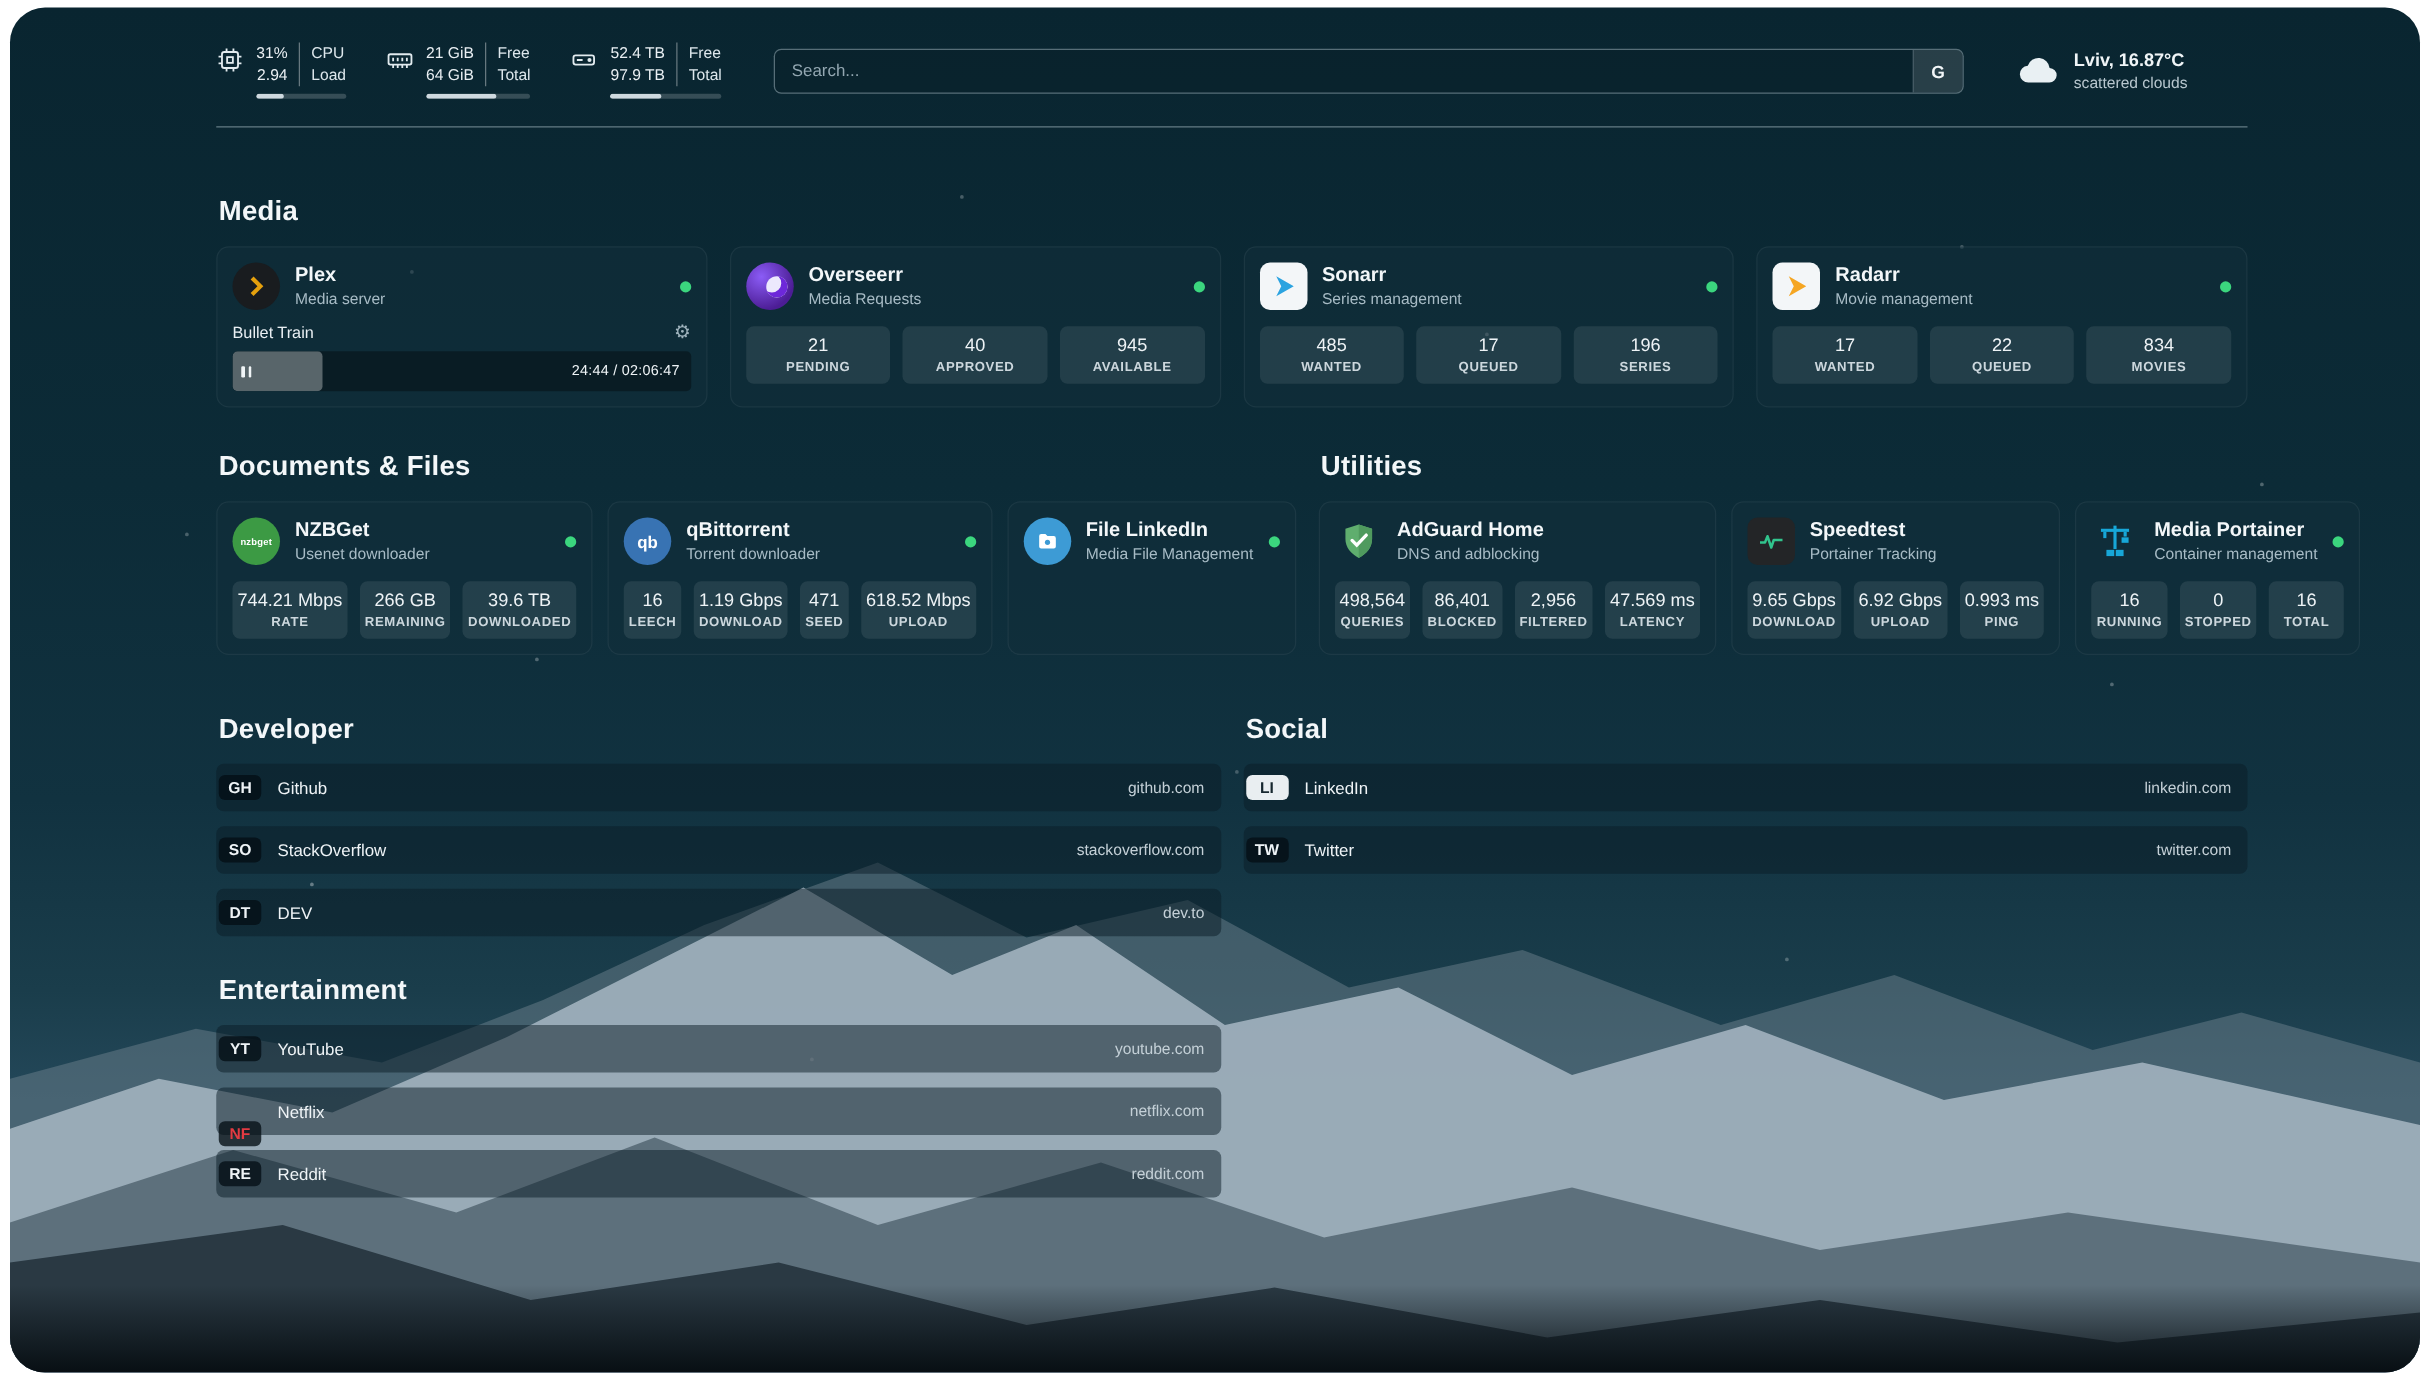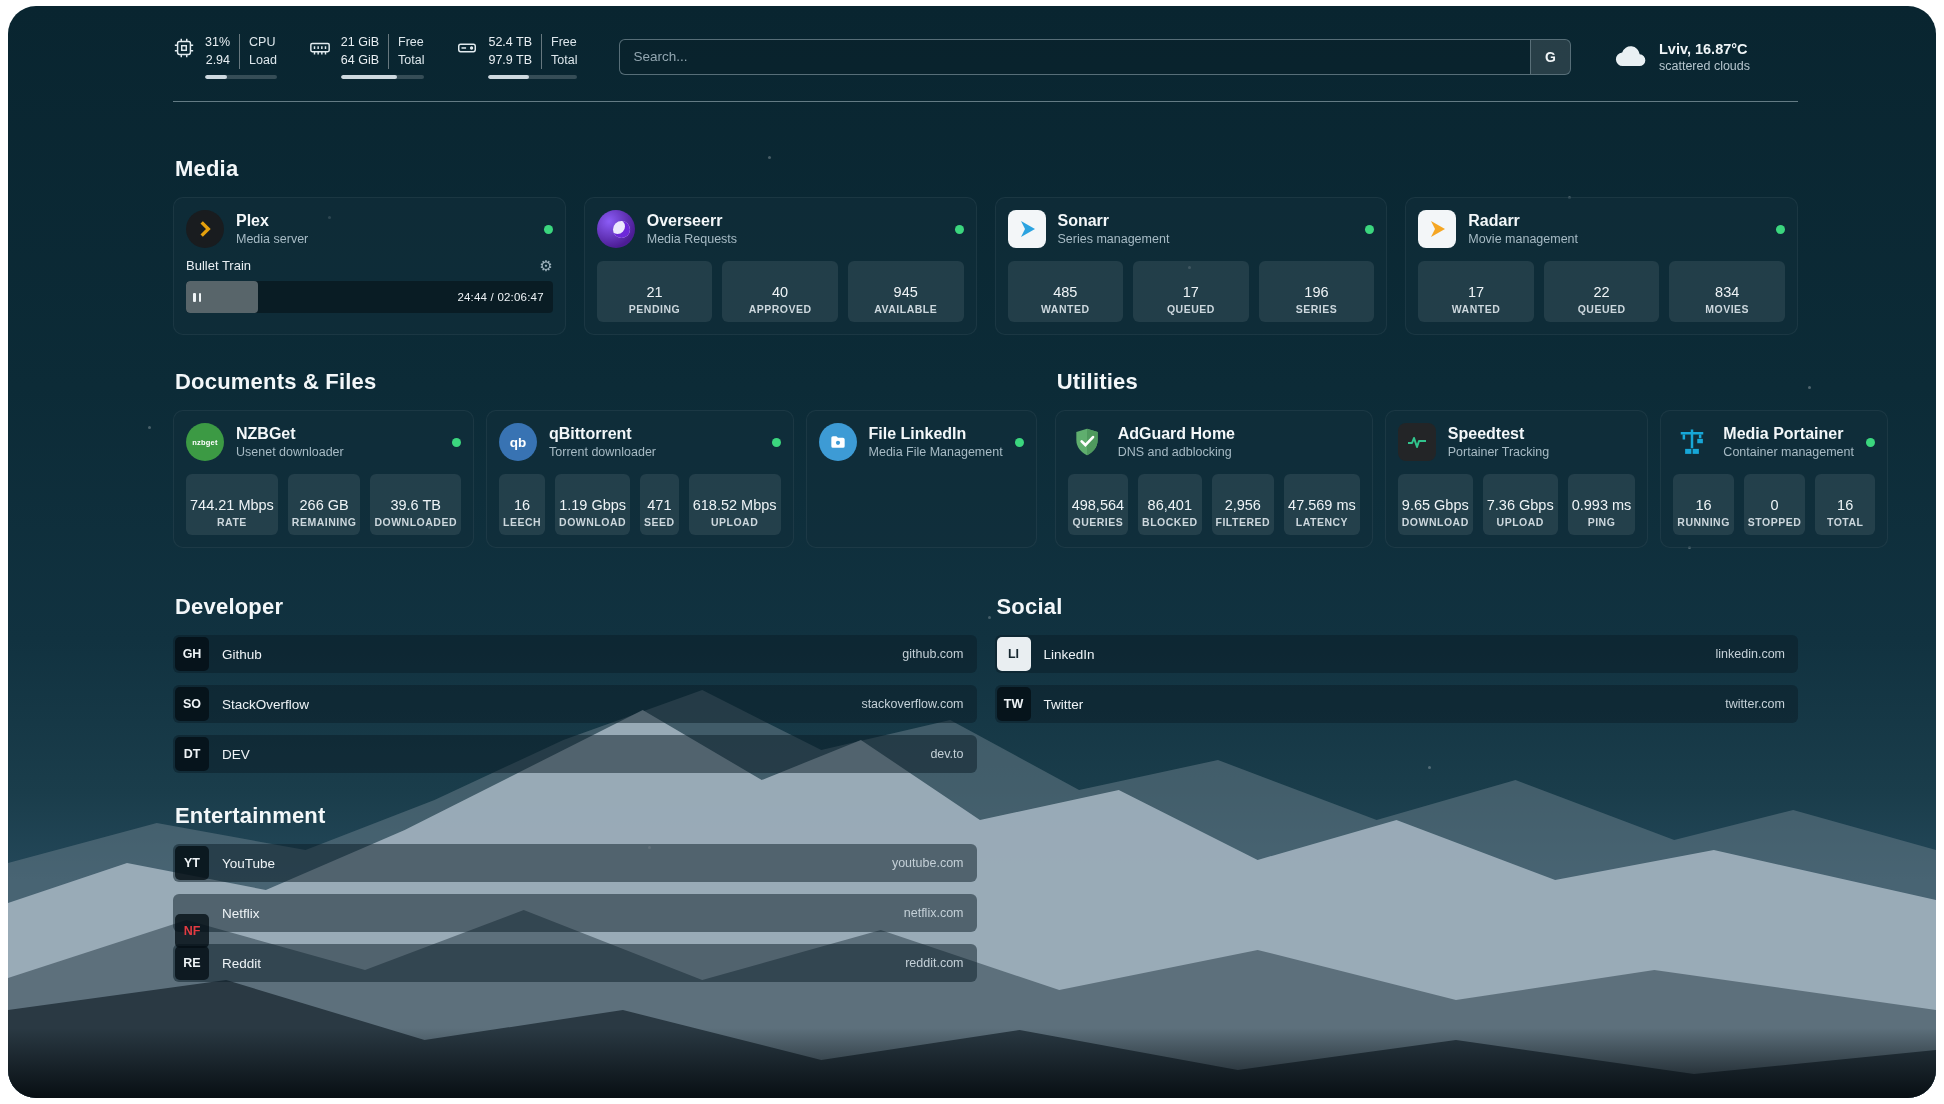--- a/index.html
+++ b/index.html
@@ -62,21 +62,21 @@
   .card-head { display:flex; align-items:center; gap:12px; }
   .app-icon { width:38px; height:38px; flex:0 0 auto; display:flex; align-items:center; justify-content:center; position:relative; }
   .app-meta { min-width:0; }
   .app-name { font-size:16px; font-weight:600; color:#f3f7f9; white-space:nowrap; }
   .app-sub { font-size:12.5px; color:#a7bbc5; margin-top:2px; white-space:nowrap; }
   .status-dot { width:9px; height:9px; border-radius:50%; margin-left:auto; align-self:center; flex:0 0 auto; }
 
   .stats { display:grid; gap:10px; margin-top:13px; }
   .cols-3 { grid-template-columns:repeat(3,1fr); }
   .cols-4 { grid-template-columns:repeat(4,1fr); }
-  .stat { background:rgba(255,255,255,.085); border-radius:6px; text-align:center; padding:23px 4px 7px; }
+  .stat { background:rgba(255,255,255,.085); border-radius:6px; text-align:center; padding:8px 4px 7px; }
   .stat-value { font-size:14.5px; color:#eef3f6; white-space:nowrap; }
   .stat-label { font-size:10.5px; font-weight:700; letter-spacing:.5px; color:#ccd7dd; margin-top:3px; white-space:nowrap; }
 
   
   .now-playing { display:flex; align-items:center; margin-top:10px; font-size:13px; color:#e9eff3; }
   .gear { margin-left:auto; color:#9fb3bd; font-size:15px; cursor:pointer; line-height:1; }
   .player-bar { position:relative; margin-top:8px; height:32px; border-radius:4px;
     background:rgba(0,0,0,.35); overflow:hidden; display:flex; align-items:center; }
   .player-fill { position:absolute; left:0; top:0; bottom:0; background:rgba(255,255,255,.32); border-radius:4px; }
   .pause { position:relative; display:flex; gap:3px; margin-left:7px; cursor:pointer; }
@@ -84,21 +84,21 @@
   .player-time { position:absolute; right:9px; font-size:11.5px; color:#eef3f6; letter-spacing:.2px; }
 
   
   .mid-grid { display:grid; grid-template-columns:1fr 1fr; gap:18px; margin-top:34px; align-items:start; }
   .col-stack { display:flex; gap:12px; }
 
   
   .links-grid { display:grid; grid-template-columns:1fr 1fr; gap:18px; margin-top:46px; }
   .link-row { display:flex; align-items:center; background:rgba(9,28,37,.5); border-radius:6px;
     height:38px; padding:2px; margin-bottom:12px; cursor:pointer; }
-  .link-abbr { width:34px; height:34px; border-radius:5px; background:rgba(4,14,20,.78);
+  .link-abbr { width:34px; height:20px; border-radius:5px; background:rgba(4,14,20,.78);
     display:flex; align-items:center; justify-content:center; font-size:12.5px; font-weight:700;
     color:#eef3f6; flex:0 0 auto; }
   .link-abbr.light { background:#e9eef1; color:#16272f; }
   .link-abbr.red { color:#e23b42;margin-top:36px; }
   .link-name { font-size:13.5px; color:#eef3f6; margin-left:13px; }
   .link-url { margin-left:auto; padding-right:11px; font-size:12.5px; color:#c4d0d7; }
 
   
   .icon-circle { width:38px; height:38px; border-radius:50%; display:flex; align-items:center; justify-content:center; }
   .icon-square { width:38px; height:38px; border-radius:8px; display:flex; align-items:center; justify-content:center; }
@@ -465,21 +465,21 @@
                 <div class="app-name">Speedtest</div>
                 <div class="app-sub">Portainer Tracking</div>
               </div>
             </div>
             <div class="stats cols-3">
               <div class="stat">
                 <div class="stat-value">9.65 Gbps</div>
                 <div class="stat-label">DOWNLOAD</div>
               </div>
               <div class="stat">
-                <div class="stat-value">7.36 Gbps</div>
+                <div class="stat-value">6.92 Gbps</div>
                 <div class="stat-label">UPLOAD</div>
               </div>
               <div class="stat">
                 <div class="stat-value">0.993 ms</div>
                 <div class="stat-label">PING</div>
               </div>
             </div>
           </div>
 
           <div class="card">

